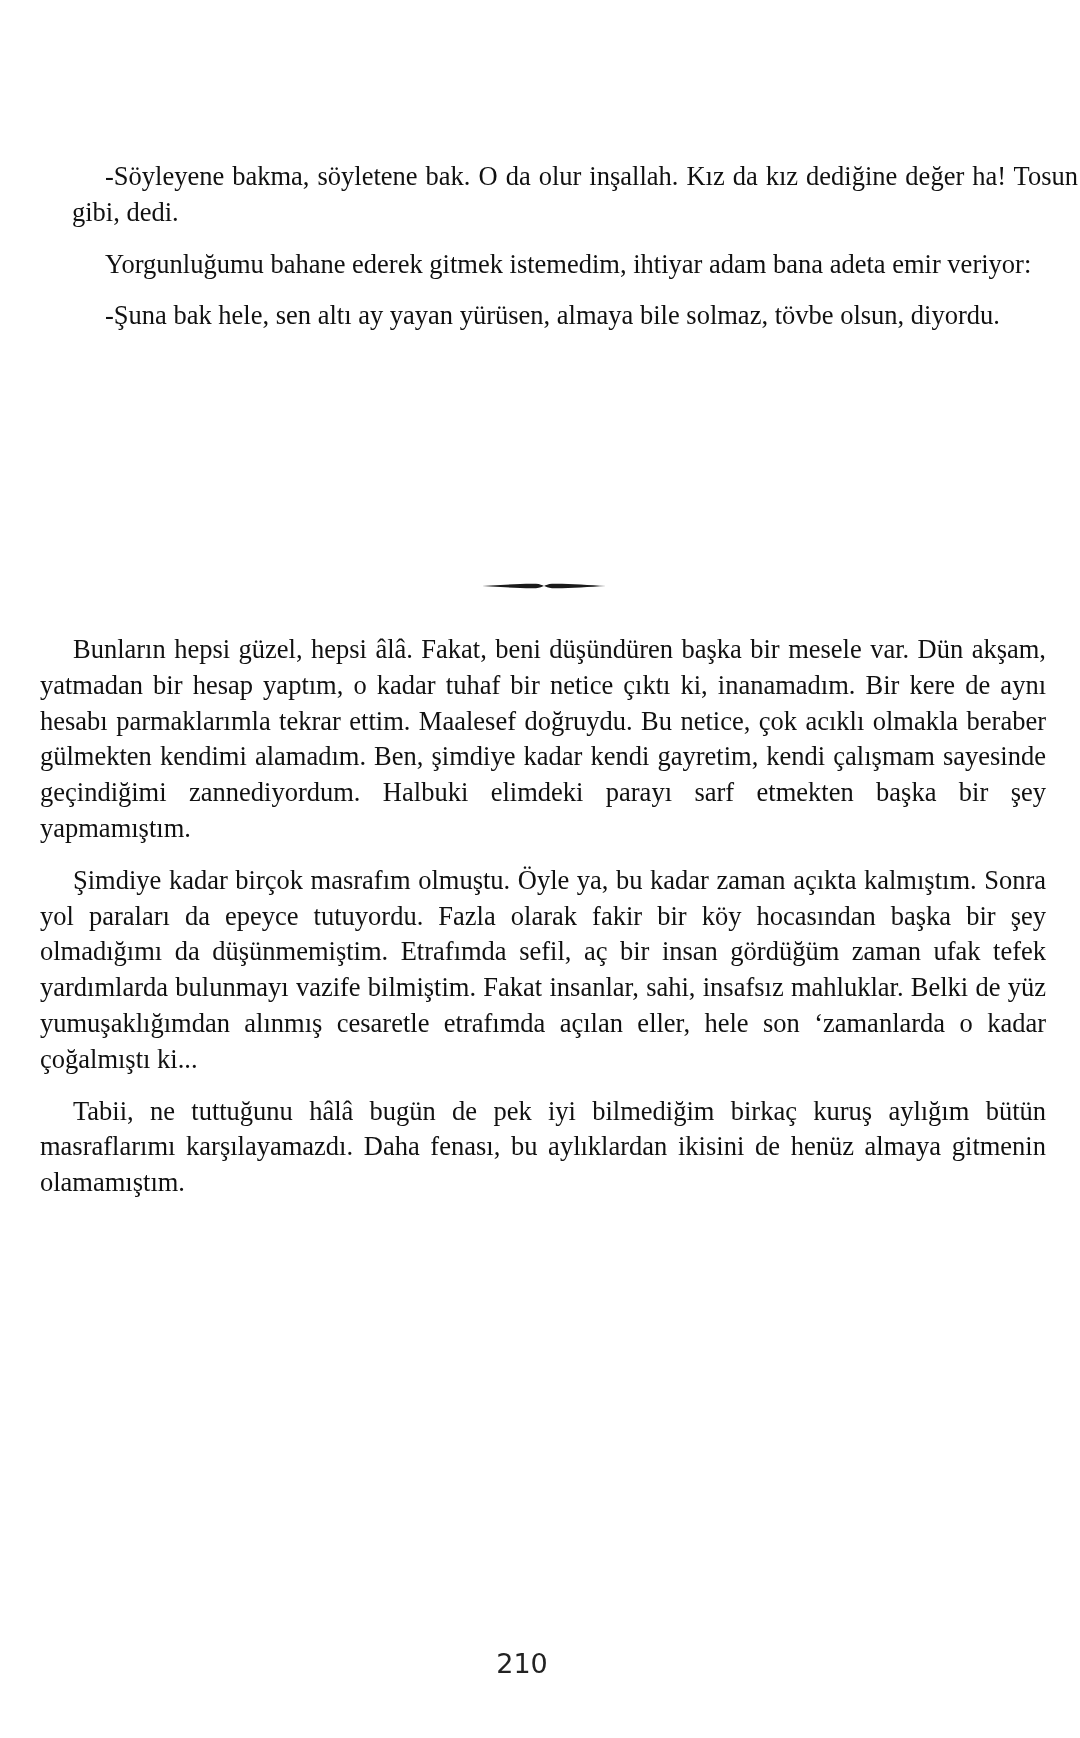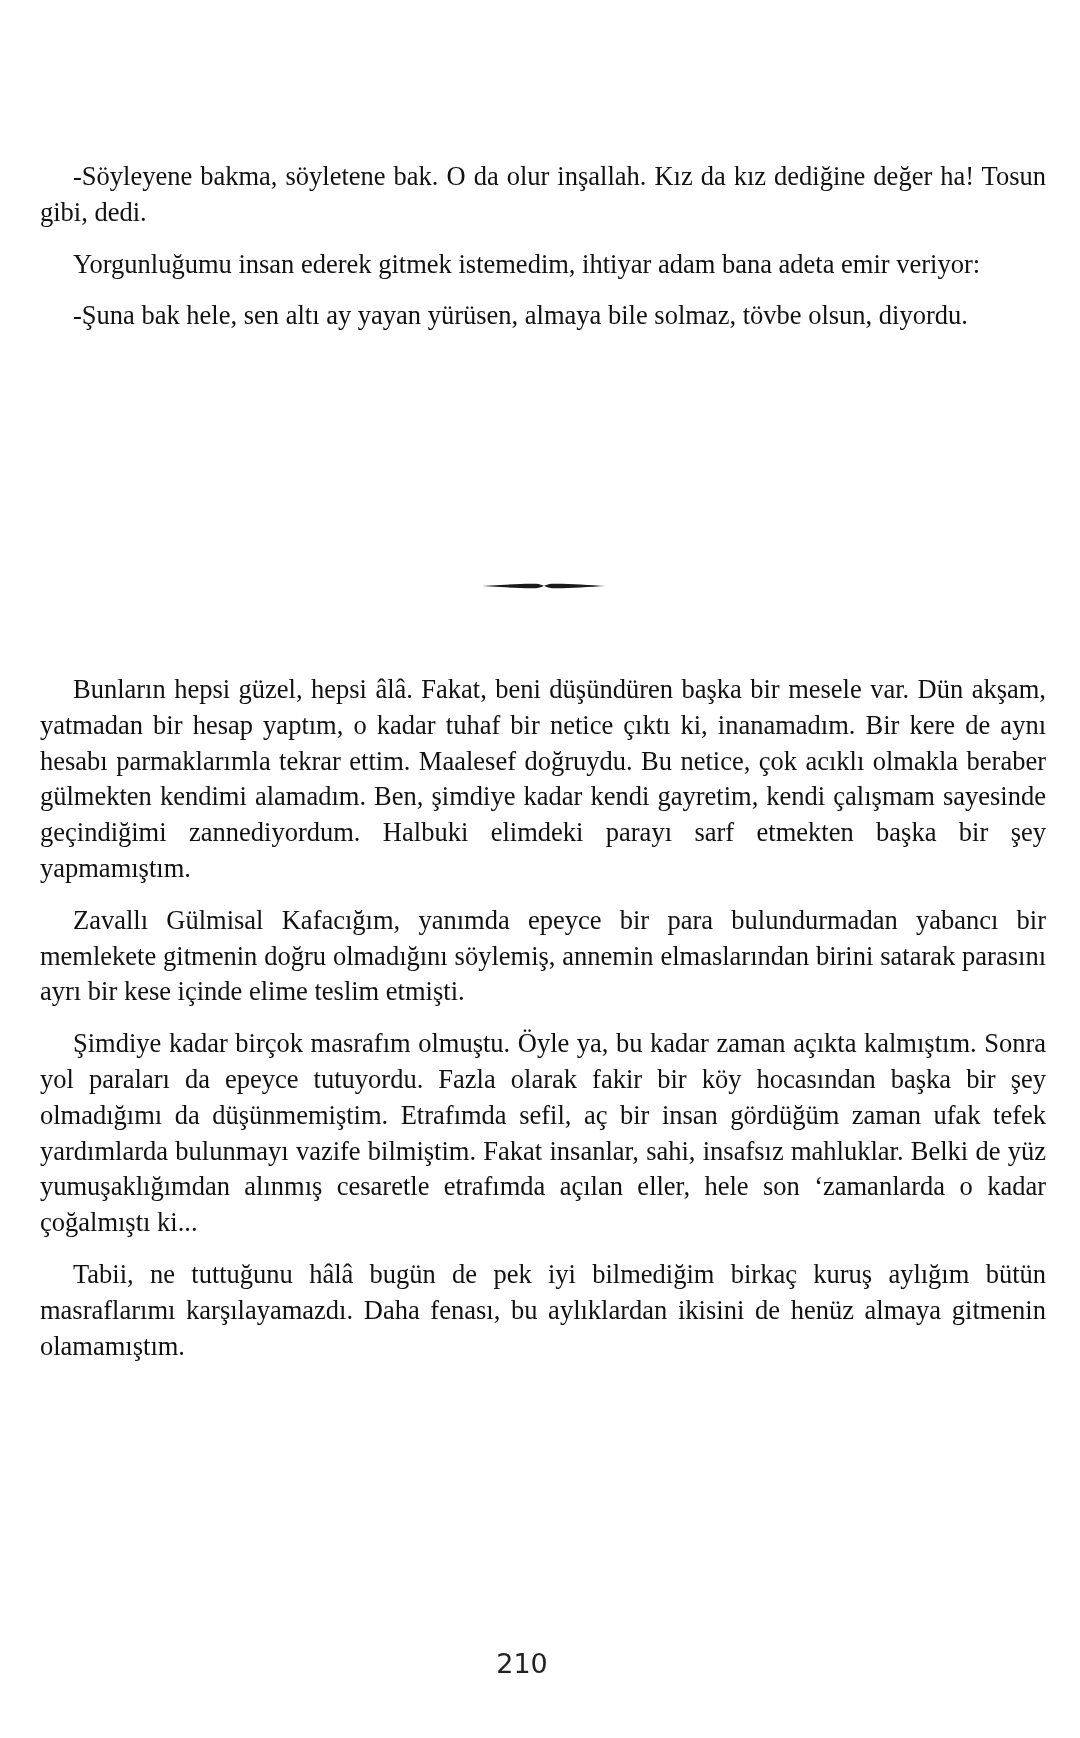--- a/index.html
+++ b/index.html
@@ -20,23 +20,23 @@
       width: 1006px;
       font-family: "Liberation Serif", "DejaVu Serif", serif;
       font-size: 26.5px;
       line-height: 35.8px;
       text-align: justify;
     }
     .page-text p {
       margin: 0;
       text-indent: 33px;
     }
-    #block-a { top: 159px; }
+    #block-a { top: 159px; margin-left: 32px; }
     #block-a p { margin-bottom: 16px; }
-    #block-b { top: 672px; }
+    #block-b { top: 632px; }
     #block-b p { margin-bottom: 16px; }
     .ornament {
       position: absolute;
       left: 480px;
       top: 578px;
       width: 128px;
       height: 12px;
     }
     .page-number {
       position: absolute;
@@ -47,31 +47,30 @@
       font-family: "DejaVu Sans", sans-serif;
       font-size: 27px;
       color: #222222;
     }
   </style>
 </head>
 <body>
 
 <div class="page-text" id="block-a">
   <p>-Söyleyene bakma, söyletene bak. O da olur inşallah. Kız da kız dediğine değer ha! Tosun gibi, dedi.</p>
-  <p>Yorgunluğumu insan ederek gitmek istemedim, ihtiyar adam bana adeta emir veriyor:</p>
+  <p>Yorgunluğumu bahane ederek gitmek istemedim, ihtiyar adam bana adeta emir veriyor:</p>
   <p>-Şuna bak hele, sen altı ay yayan yürüsen, almaya bile solmaz, tövbe olsun, diyordu.</p>
 </div>
 
 <div class="ornament">
   <svg width="128" height="12" viewBox="0 0 128 12">
     <path d="M2 6 C 20 5, 40 3.5, 56 3.8 C 60 4, 62 5.3, 64 6 C 62 6.7, 60 8, 56 8.2 C 40 8.5, 20 7, 2 6 Z" fill="#1a1a1a"></path>
     <path d="M126 6 C 108 5, 88 3.5, 72 3.8 C 68 4, 66 5.3, 64 6 C 66 6.7, 68 8, 72 8.2 C 88 8.5, 108 7, 126 6 Z" fill="#1a1a1a"></path>
   </svg>
 </div>
 
 <div class="page-text" id="block-b">
   <p>Bunların hepsi güzel, hepsi âlâ. Fakat, beni düşündüren başka bir mesele var. Dün akşam, yatmadan bir hesap yaptım, o kadar tuhaf bir netice çıktı ki, inanamadım. Bir kere de aynı hesabı parmaklarımla tekrar ettim. Maalesef doğruydu. Bu netice, çok acıklı olmakla beraber gülmekten kendimi alamadım. Ben, şimdiye kadar kendi gayretim, kendi çalışmam sayesinde geçindiğimi zannediyordum. Halbuki elimdeki parayı sarf etmekten başka bir şey yapmamıştım.</p>
-  <p>Zavallı Gülmisal Kafacığım, yanımda epeyce bir para bulundurmadan yabancı bir memlekete gitmenin doğru olmadığını söylemiş, annemin elmaslarından birini satarak parasını ayrı bir kese içinde elime teslim etmişti.</p>
   <p>Şimdiye kadar birçok masrafım olmuştu. Öyle ya, bu kadar zaman açıkta kalmıştım. Sonra yol paraları da epeyce tutuyordu. Fazla olarak fakir bir köy hocasından başka bir şey olmadığımı da düşünmemiştim. Etrafımda sefil, aç bir insan gördüğüm zaman ufak tefek yardımlarda bulunmayı vazife bilmiştim. Fakat insanlar, sahi, insafsız mahluklar. Belki de yüz yumuşaklığımdan alınmış cesaretle etrafımda açılan eller, hele son ‘zamanlarda o kadar çoğalmıştı ki...</p>
   <p>Tabii, ne tuttuğunu hâlâ bugün de pek iyi bilmediğim birkaç kuruş aylığım bütün masraflarımı karşılayamazdı. Daha fenası, bu aylıklardan ikisini de henüz almaya gitmenin olamamıştım.</p>
 </div>
 
 <div class="page-number">210</div>
 
 </body></html>

